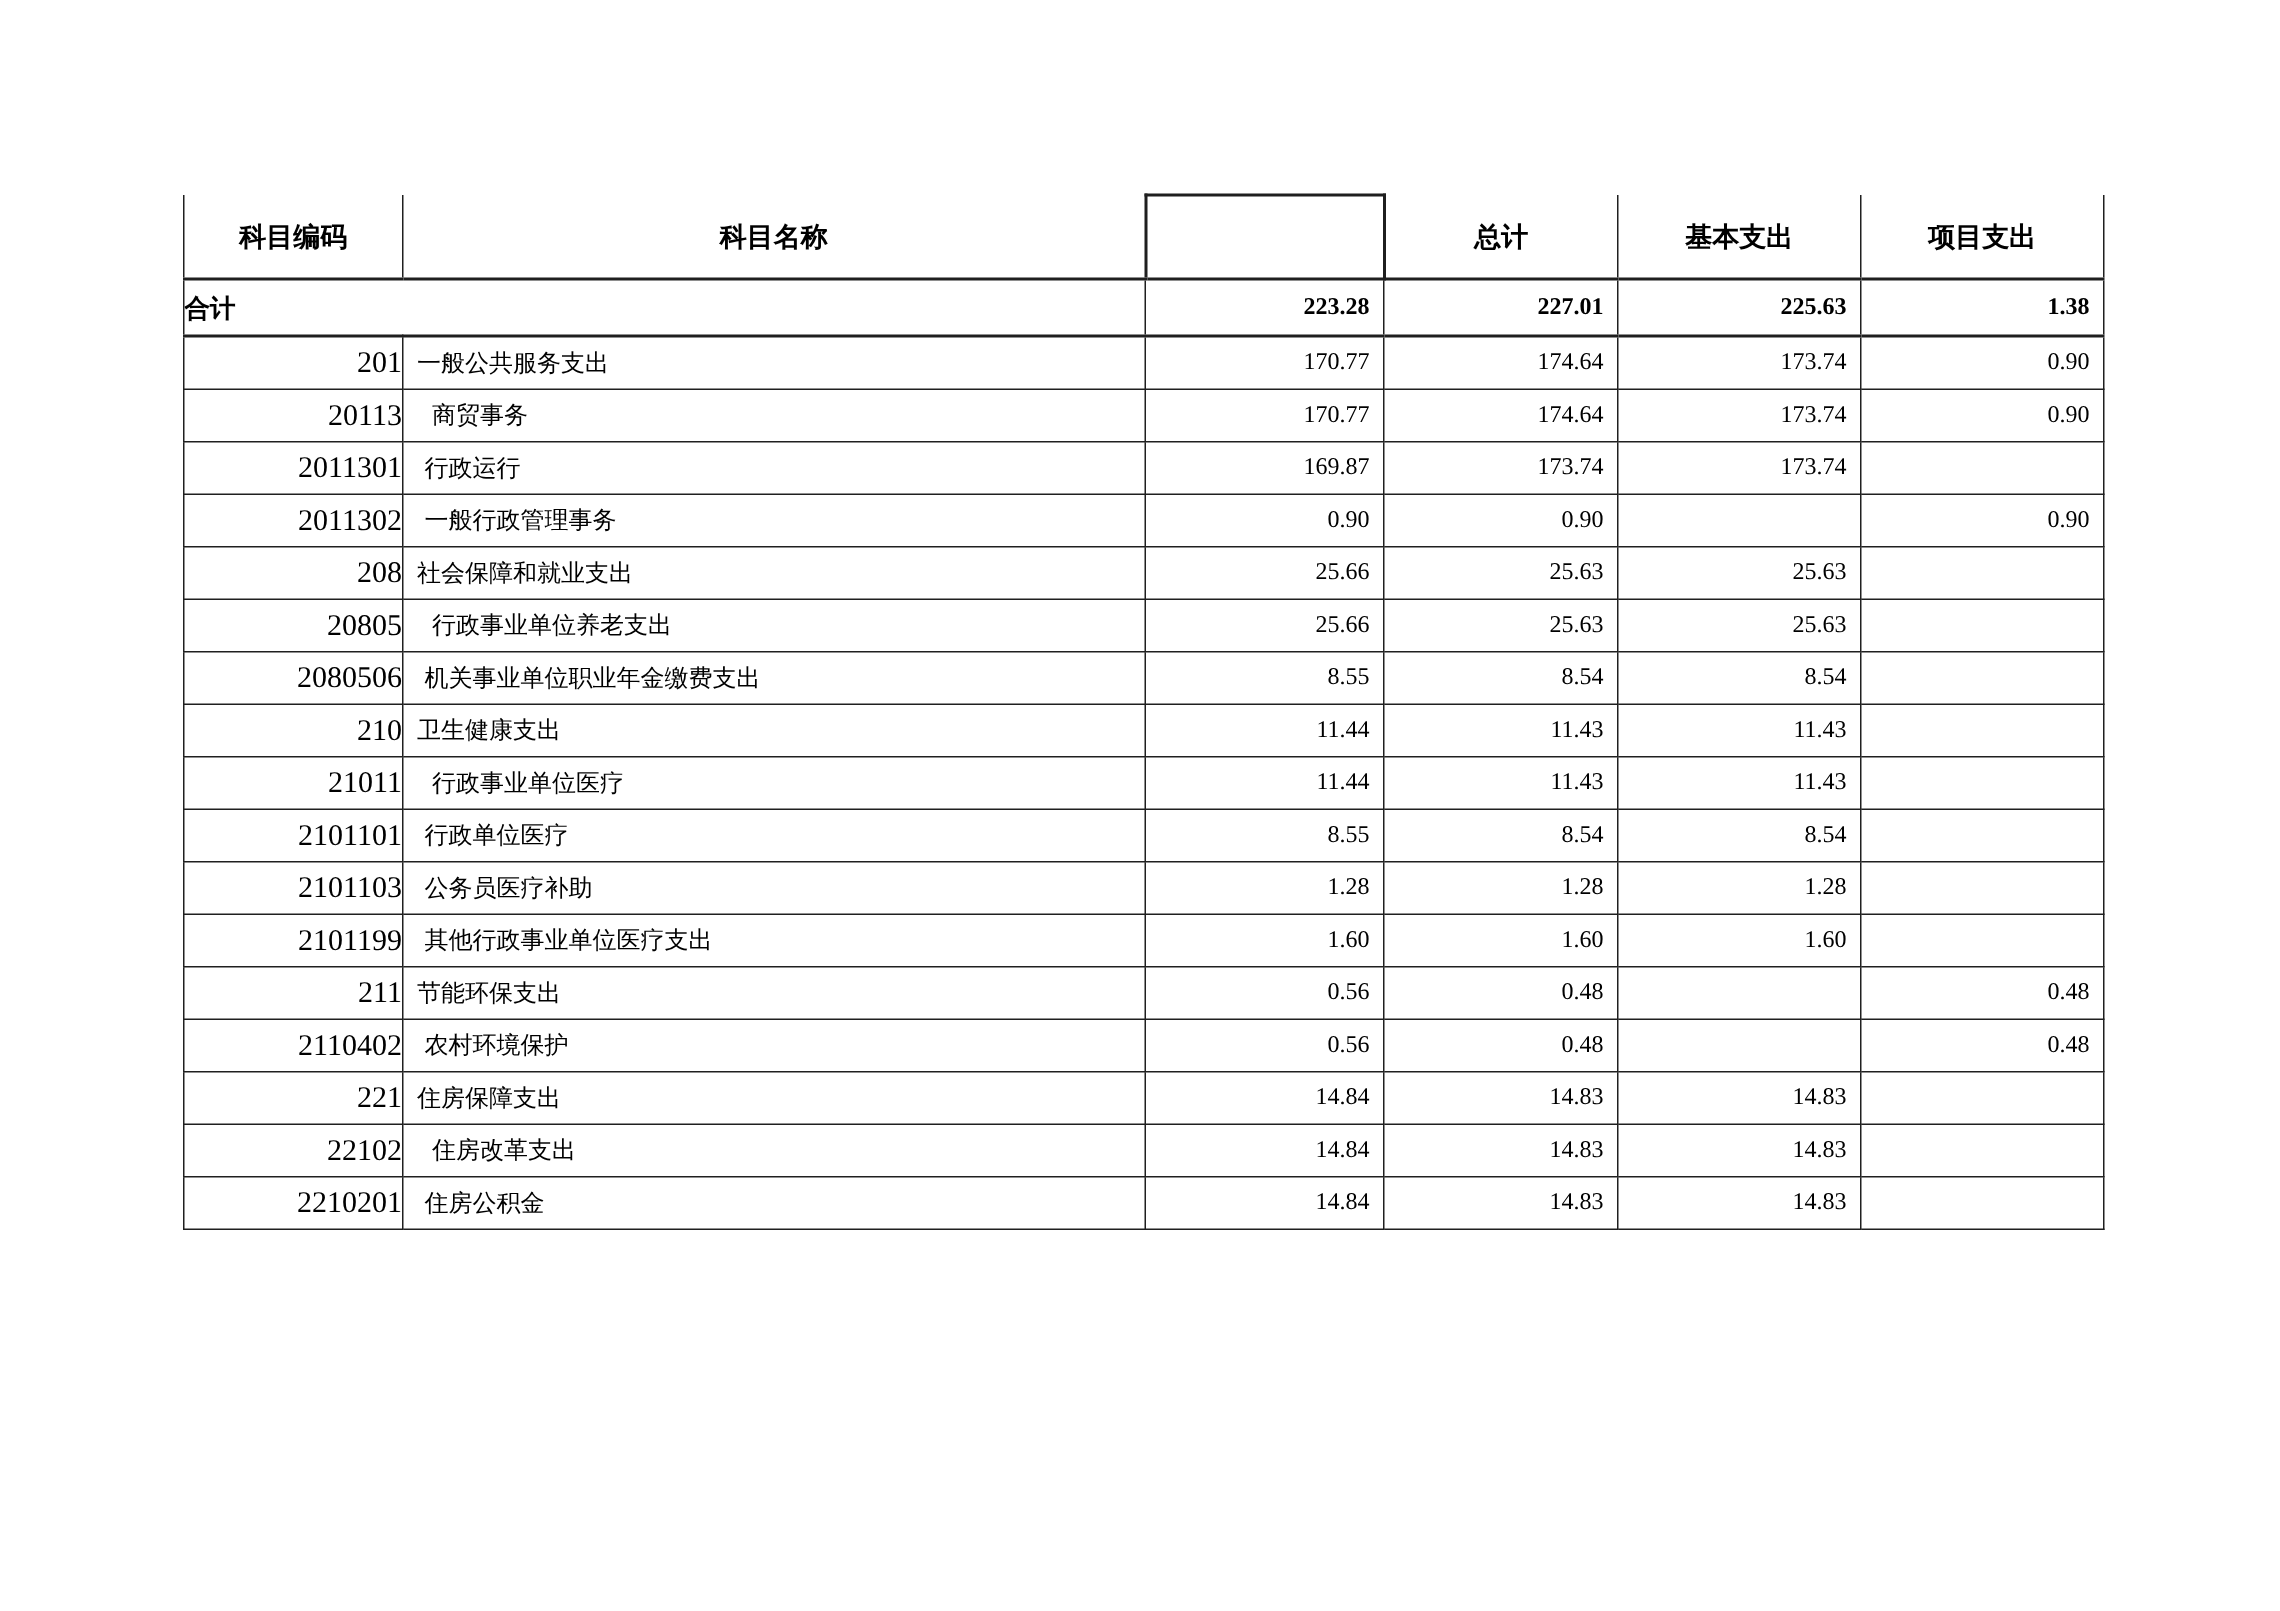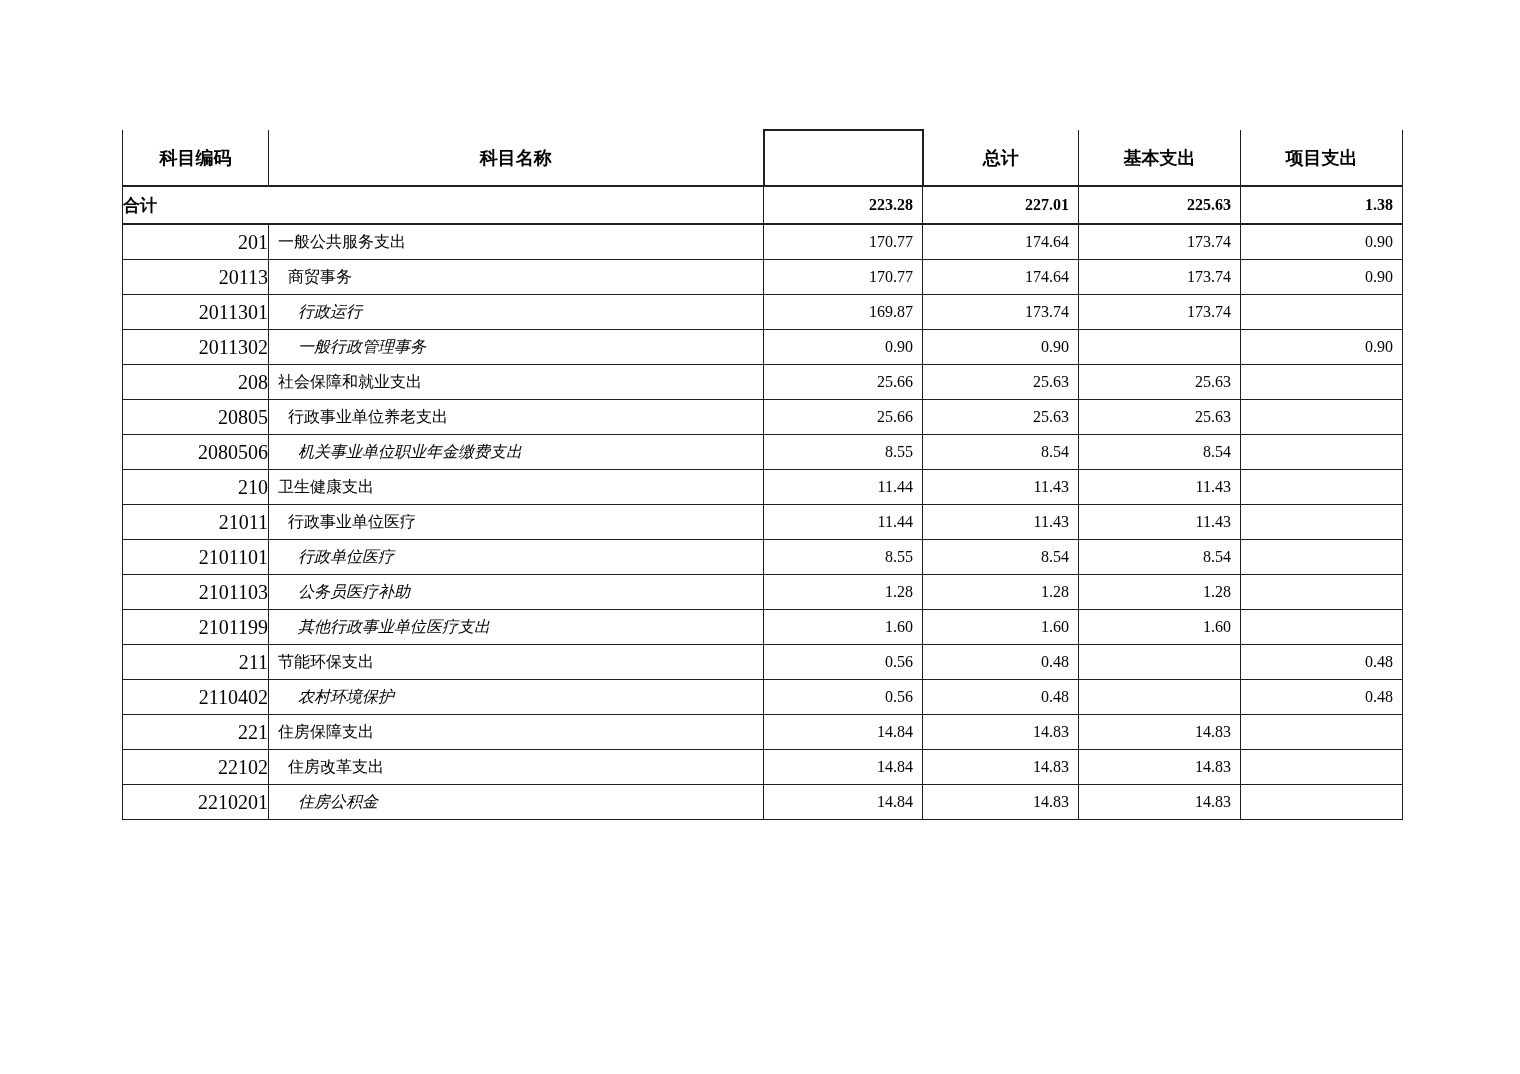--- a/index.html
+++ b/index.html
@@ -63,21 +63,21 @@
   }
   tr.total-row td.num {
     font-size: 16px;
     margin-top: 27px;
   }
   td.code { text-align: right; padding-left: 8px;  font-size: 20px; }
   td.code.lv2 { padding-left: 16px; }
   td.code.lv3 { padding-left: 25px; }
   td.name { text-align: left; padding-left: 9px;  font-size: 16px; }
   td.name.lv2 { padding-left: 19px; }
-  td.name.lv3 { padding-left: 29px; font-style: italic; }
+  td.name.lv3 { padding-left: 14px; }
 </style>
 </head>
 <body>
 
 <div class="page">
   <table class="budget">
     <colgroup>
       <col style="width:146px">
       <col style="width:495px">
       <col style="width:159px">

